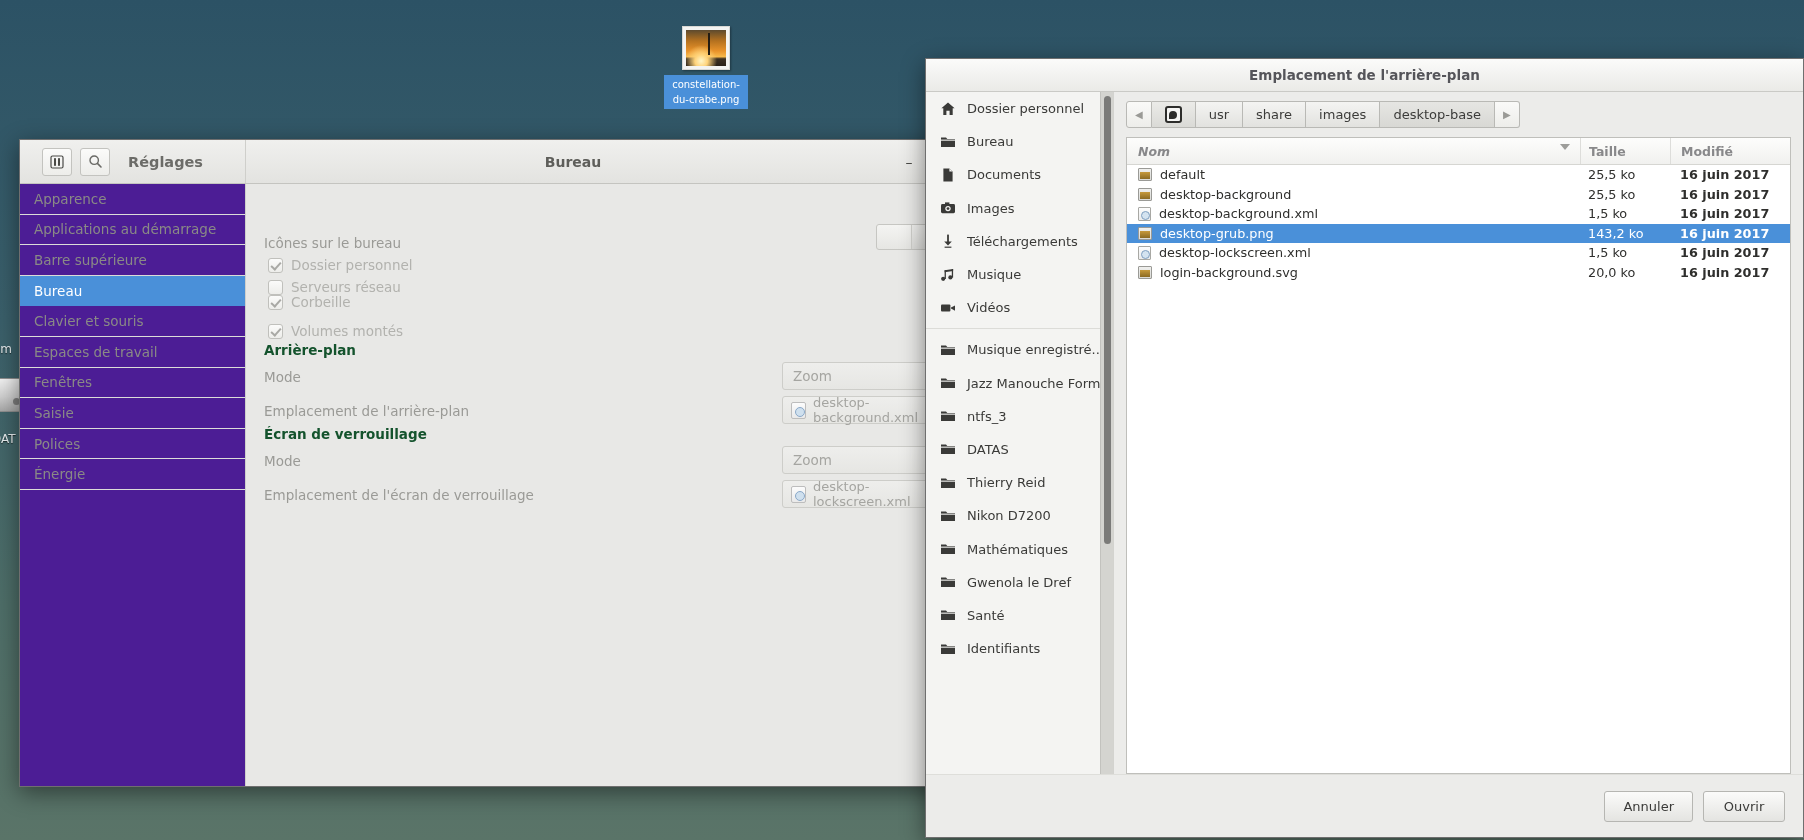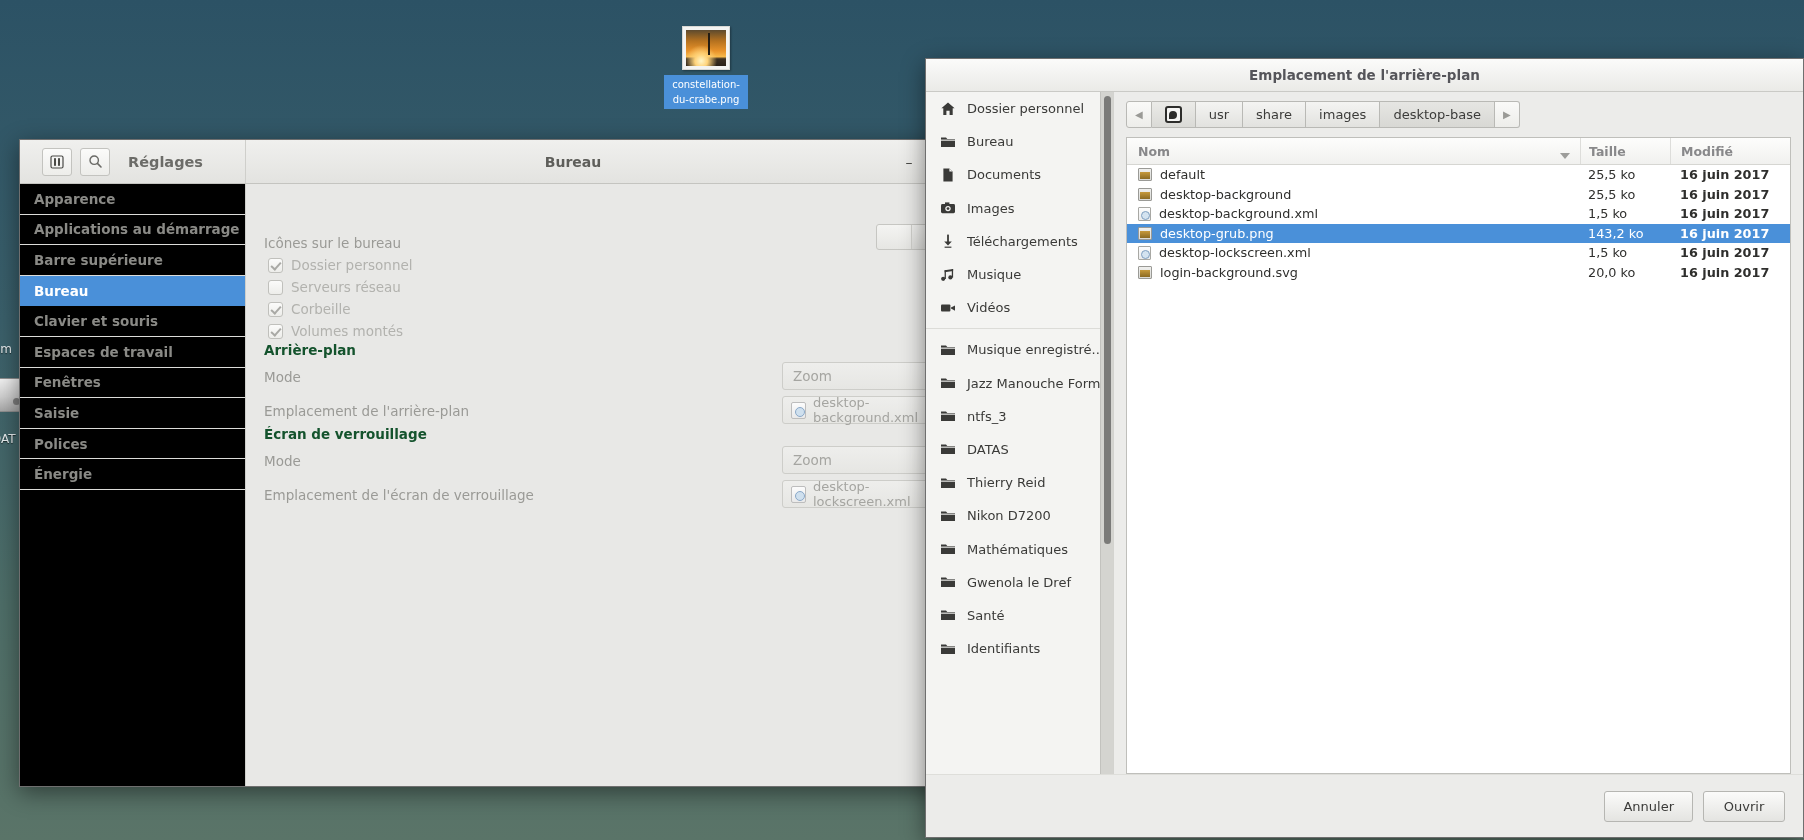--- a/index.html
+++ b/index.html
@@ -90,21 +90,21 @@
     font-size: 14.5px; font-weight: bold; color: #6c6c68; margin-left: 10px;
   }
   #settings-title-center {
     flex: 1; text-align: center; font-size: 14px; font-weight: bold; color: #5e5e5a;
   }
   #settings-window-controls { display: flex; gap: 14px; padding-right: 16px; }
   .wc { width: 18px; height: 18px; display: flex; align-items: center; justify-content: center;
         color: #4a4a46; font-size: 14px; cursor: pointer; }
   #settings-body { display: flex; height: calc(100% - 44px); }
   #settings-sidebar {
-    width: 226px; background: #000000; border-right: 1px solid #cfcfcb; font-weight: bold;
+    width: 226px; background: #4c1d95; border-right: 1px solid #cfcfcb;
   }
   .nav-item {
     height: 30.6px; display: flex; align-items: center; padding-left: 14px;
     font-size: 13.5px; color: #8a8a86; border-bottom: 1px solid #dcdcd9;
     cursor: pointer;
   }
   .nav-item.active { background: #4a90d9; color: #ffffff; border-bottom-color: #4a90d9; }
   #settings-content { flex: 1; position: relative; background: #e8e8e6; }
 
   .row { position: absolute; font-size: 13.5px; color: #9a9a96; }
@@ -233,21 +233,21 @@
     flex: 1; margin: 0 12px 0 12px; background: #ffffff;
     border: 1px solid #bfbfbb; display: flex; flex-direction: column;
     overflow: hidden;
   }
   #filelist-header {
     display: flex; height: 27px; align-items: center;
     background: linear-gradient(to bottom, #fdfdfc, #f1f1ef);
     border-bottom: 1px solid #d6d6d2;
     font-size: 12.5px; font-weight: bold; color: #88888a;
   }
-  .col-name { flex: 1; padding-left: 11px; display: flex; align-items: flex-end; }
+  .col-name { flex: 1; padding-left: 11px; display: flex; align-items: flex-start; font-style: italic; }
   .col-size { width: 90px; padding-left: 8px; border-left: 1px solid #ddddda; height: 100%; display: flex; align-items: center; }
   .col-mod  { width: 120px; padding-left: 10px; border-left: 1px solid #ddddda; height: 100%; display: flex; align-items: center; }
   .sort-caret {
     margin-left: auto; margin-right: 10px; width: 0; height: 0;
     border-left: 5px solid transparent; border-right: 5px solid transparent;
     border-top: 6px solid #9d9d9a;
   }
   .frow {
     display: flex; height: 19.5px; align-items: center;
     font-size: 12.8px; color: #2f2f2d; cursor: pointer;
@@ -357,21 +357,21 @@
       </div>
 
       <div class="check-row" style="top:73px">
         <span class="cb checked"></span>
         <span>Dossier personnel</span>
       </div>
       <div class="check-row" style="top:95px">
         <span class="cb"></span>
         <span>Serveurs réseau</span>
       </div>
-      <div class="check-row" style="top:117px">
+      <div class="check-row" style="top:110px">
         <span class="cb checked"></span>
         <span>Corbeille</span>
       </div>
       <div class="check-row" style="top:139px">
         <span class="cb checked"></span>
         <span>Volumes montés</span>
       </div>
 
       <div class="section-head" style="top:158px">Arrière-plan</div>
 

